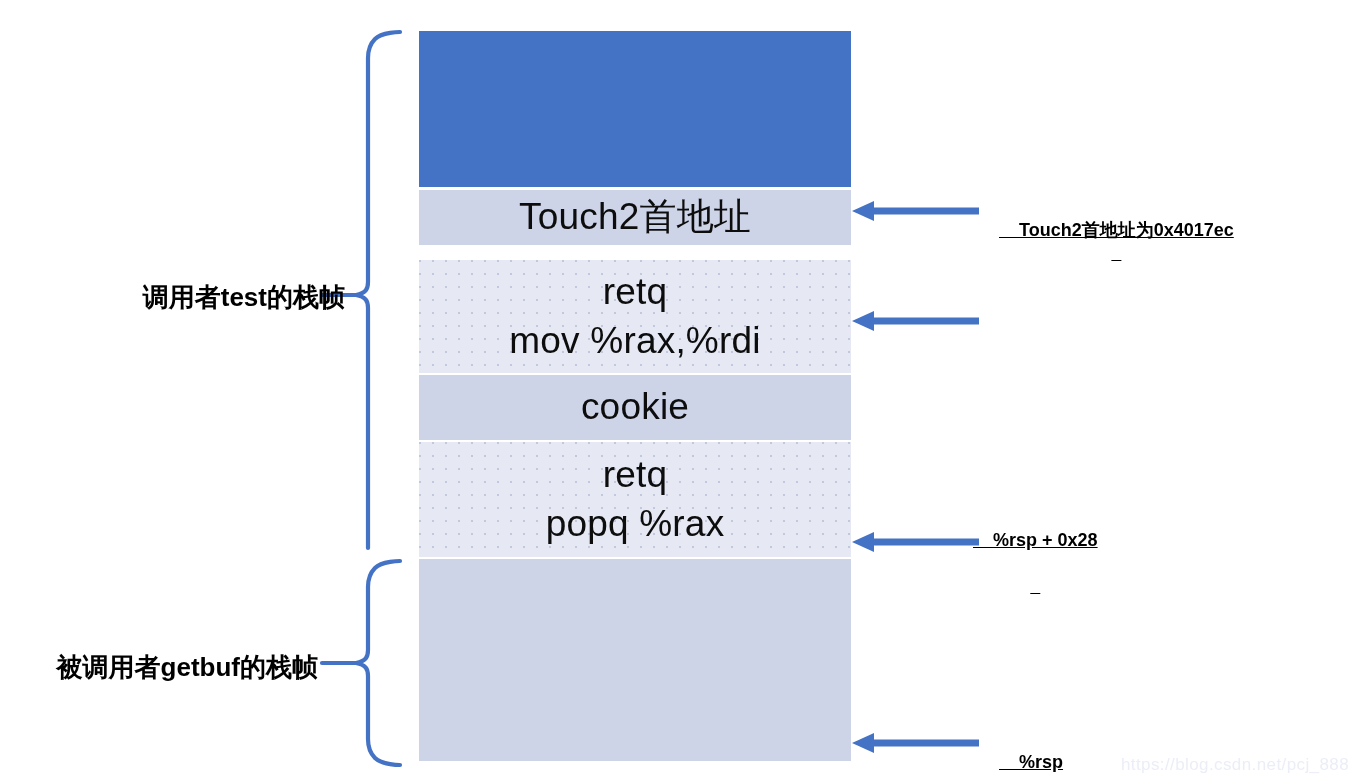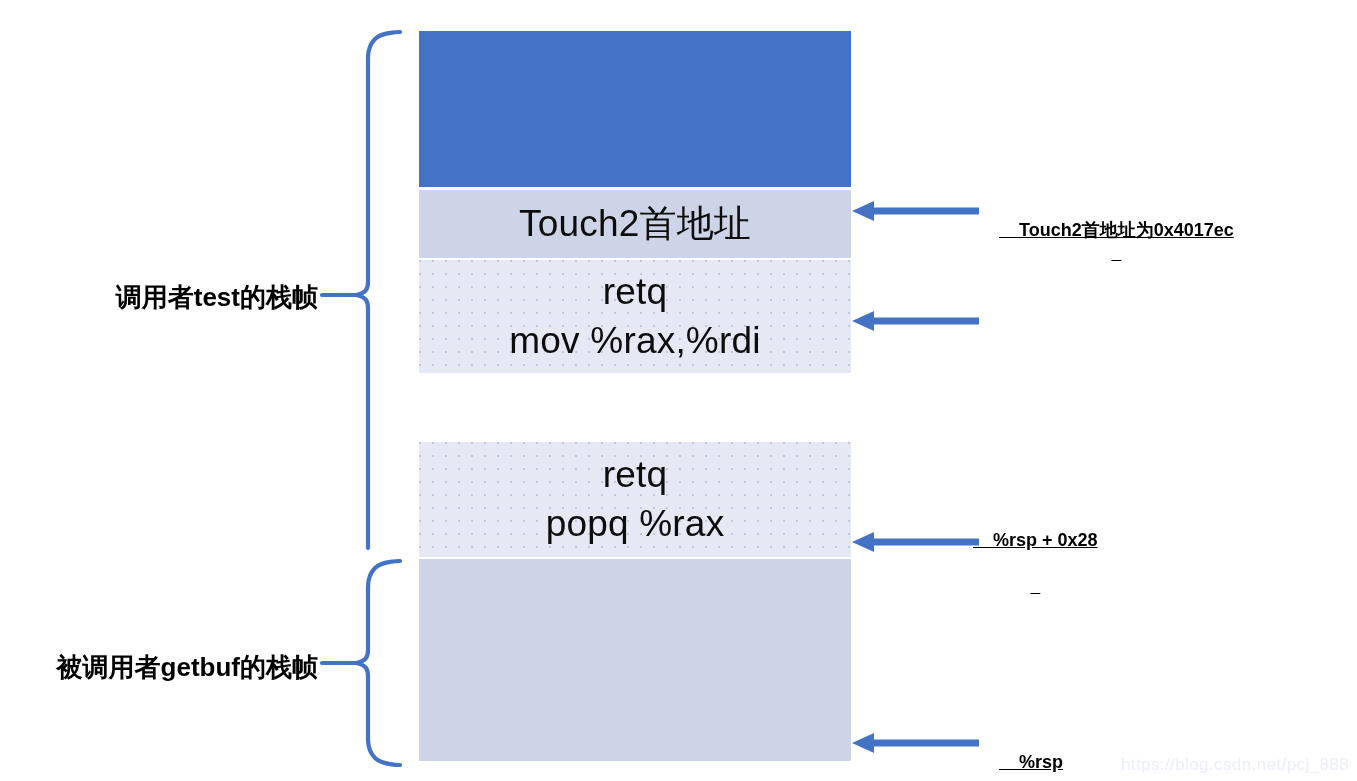--- a/index.html
+++ b/index.html
@@ -74,21 +74,21 @@
 
   
   .left-label {
     position: absolute;
     text-align: right;
     font-weight: bold;
     font-size: 26px;
     color: #000000;
     white-space: nowrap;
   }
-  #label-caller { left: 0px; top: 280px; width: 318px; }
+  #label-caller { left: 0px; top: 280px; width: 318px; padding-left: 27px; }
   #label-callee { left: 0px; top: 650px; width: 318px; }
 
   
   .arrow-svg {
     position: absolute;
     overflow: visible;
   }
   .annot {
     position: absolute;
     font-weight: bold;
@@ -113,29 +113,32 @@
 </style>
 </head>
 <body>
 
 <div id="canvas">
 
   <div class="stack-col">
 
     <div class="cell cell-blue" style="top:0px; height:156px;"></div>
 
-    <div class="cell cell-dark" style="top:159px; height:68px;">
+    <div class="cell cell-dark" style="top:159px; height:55px;">
       <span class="line">Touch2首地址</span>
     </div>
 
     <div class="cell cell-light" style="top:229px; height:113px;">
       <span class="line">retq</span>
       <span class="line">mov %rax,%rdi</span>
     </div>
 
+    <div class="cell cell-dark" style="top:344px; height:65px;">
+      <span class="line">cookie</span>
+    </div>
 
     <div class="cell cell-light" style="top:411px; height:115px;">
       <span class="line">retq</span>
       <span class="line">popq %rax</span>
     </div>
 
     <div class="cell cell-bottom" style="top:528px; height:202px;"></div>
   </div>
 
   <svg class="brace-svg" viewBox="0 0 90 760">

